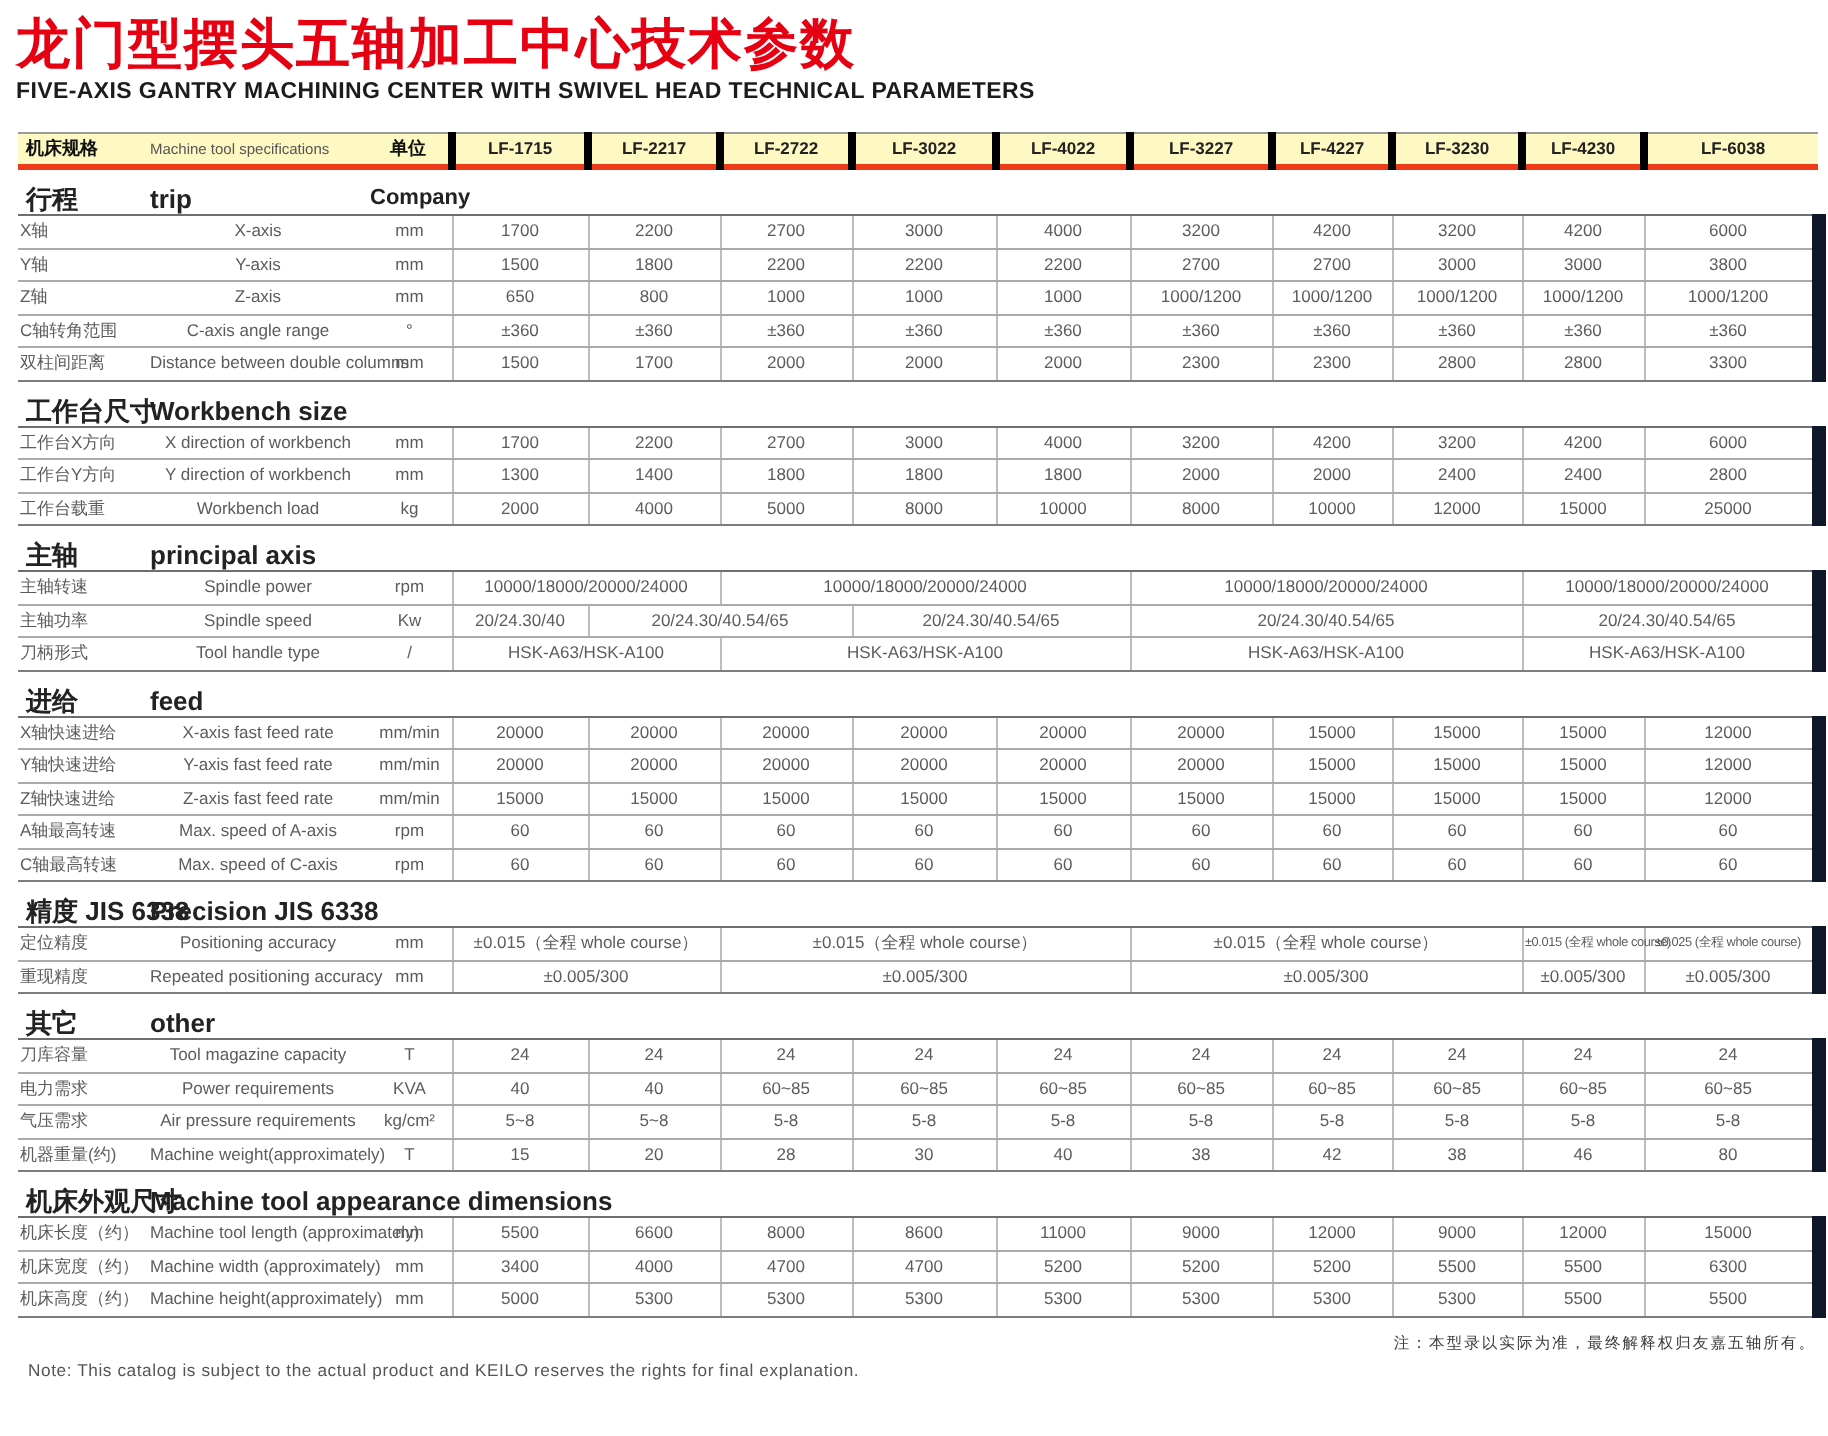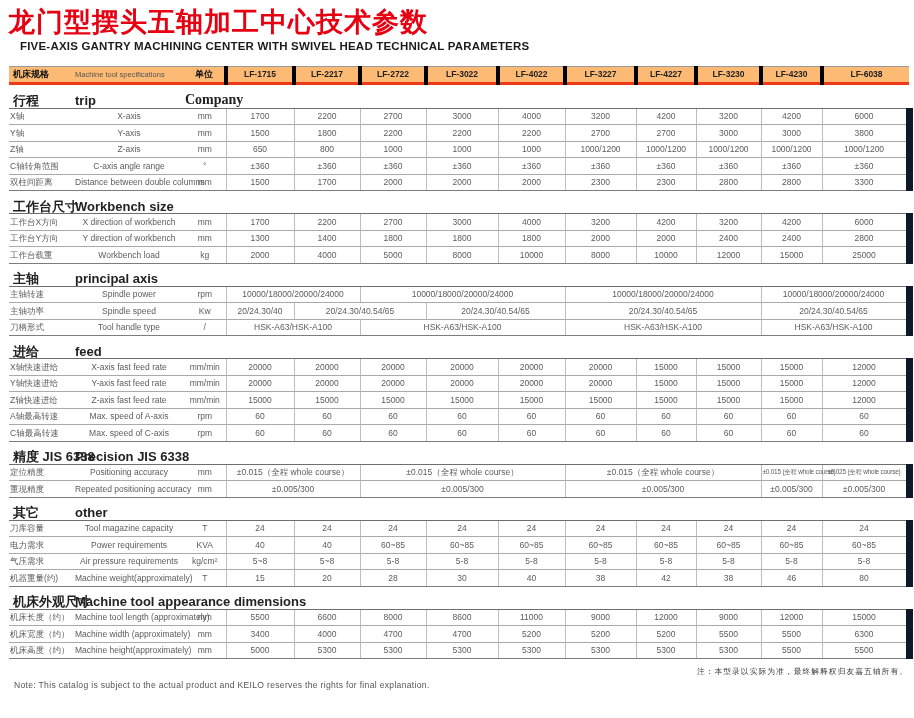--- a/index.html
+++ b/index.html
@@ -8,53 +8,53 @@
     font-family:"Liberation Sans","DejaVu Sans",sans-serif;
     -webkit-font-smoothing:antialiased;
   }
   .page{padding:6px 6px 0 8px;}
   .title-cn{
     font-size:27px;font-weight:900;color:#e60012;
     letter-spacing:1px;line-height:1.1;margin:2px 0 2px 0;
   }
   .title-en{
     font-size:11.5px;font-weight:bold;color:#1c1c1c;
-    letter-spacing:0.2px;margin:0 0 14px 12px;
+    letter-spacing:0.2px;margin:0 0 14px 0;
   }
   table.spec{
     border-collapse:collapse;table-layout:fixed;
     width:900px;margin-left:1px;
   }
   table.spec td{
     padding:0 1px;font-size:8.5px;color:#5c5c5c;
     white-space:nowrap;vertical-align:middle;
     height:15.5px;line-height:1.05;
   }
   
   thead td{
-    background:#fdba74;height:22px;
+    background:#fef9c3;height:22px;
     border-top:1px solid #9a9a9a;
     border-bottom:3px solid #ee3a18;
     color:#1f1f1f;
   }
   thead td.h-cn{font-weight:bold;font-size:9px;padding-left:4px;color:#111;}
   thead td.h-en{font-size:7.5px;color:#555;}
   thead td.h-unit{font-weight:bold;font-size:9px;text-align:center;color:#111;}
   thead td.mh{
     font-weight:bold;font-size:8.5px;text-align:center;color:#222;
     border-left:4px solid #000000;
   }
   
   tr.sec td{
     border-bottom:1px solid #6e6e6e;color:#222;
     font-weight:bold;height:14px;padding-top:3px;
   }
   tr.sec td.s-cn{font-size:13px;padding-left:4px;margin-left:40px;}
   tr.sec td.s-en{font-size:13px;}
-  tr.sec td.s-u{font-size:14px;text-align:center;font-family:Liberation Serif, serif;}
+  tr.sec td.s-u{font-size:11px;text-align:center;}
   
   tr.gap td{height:5px;border:none;padding:0;}
   
   tbody tr.dr td{border-bottom:1px solid #aaaaaa;}
   tbody tr.dr.last td{border-bottom:1px solid #7d7d7d;}
   td.rl-cn{padding-left:4px;color:#3f3f3f;font-size:8.5px;}
   td.rl-en{color:#666;font-size:8px;text-align:center;}
   td.rl-u{text-align:center;font-size:8px;color:#555;}
   td.v{
     text-align:center;font-size:8.3px;color:#5c5c5c;

